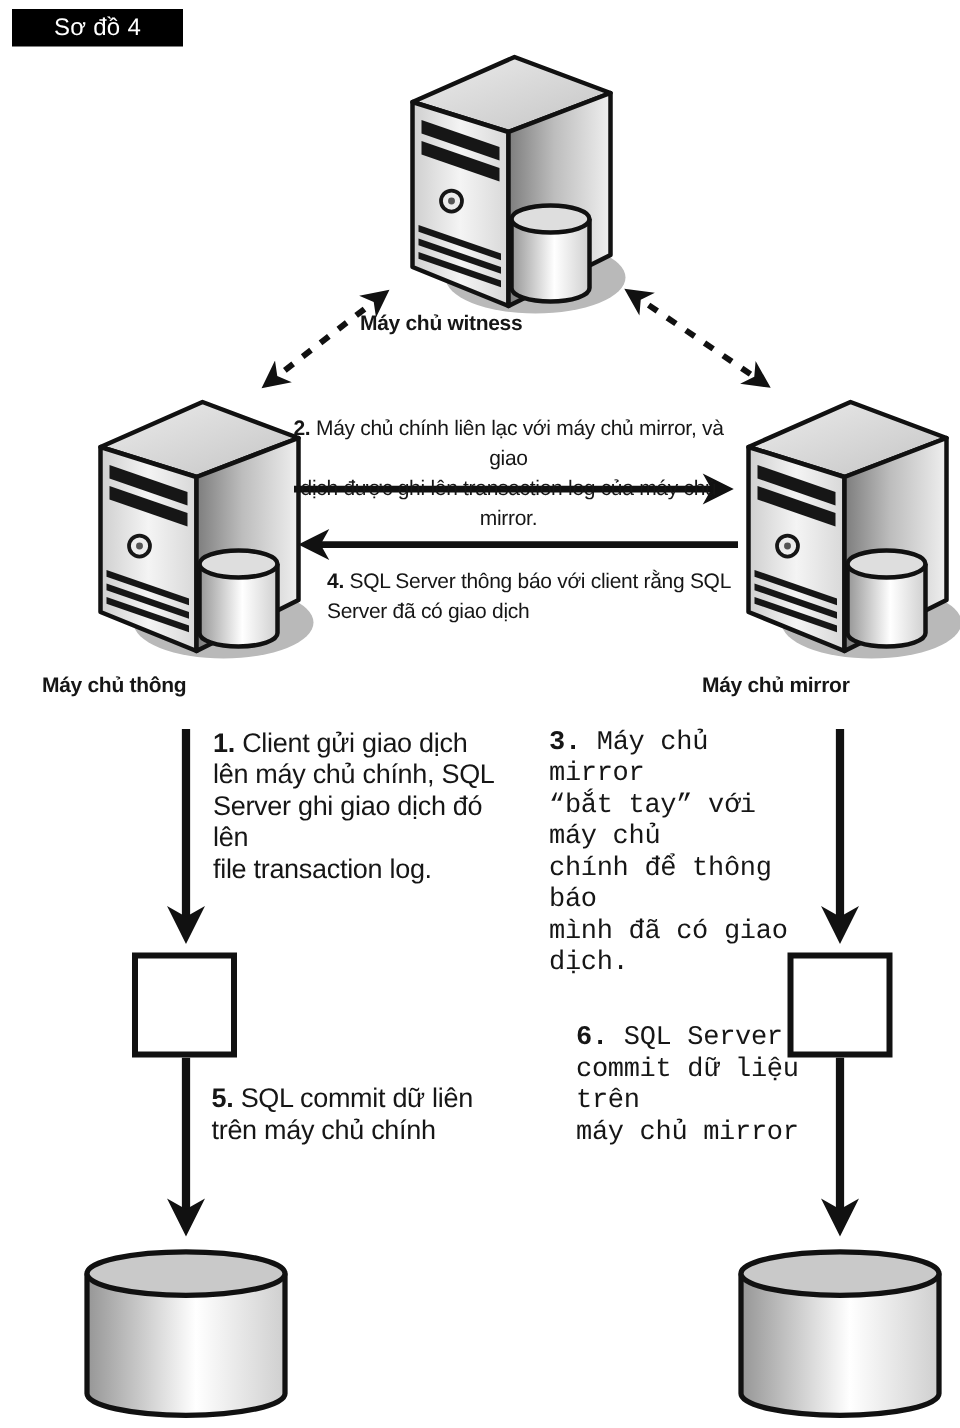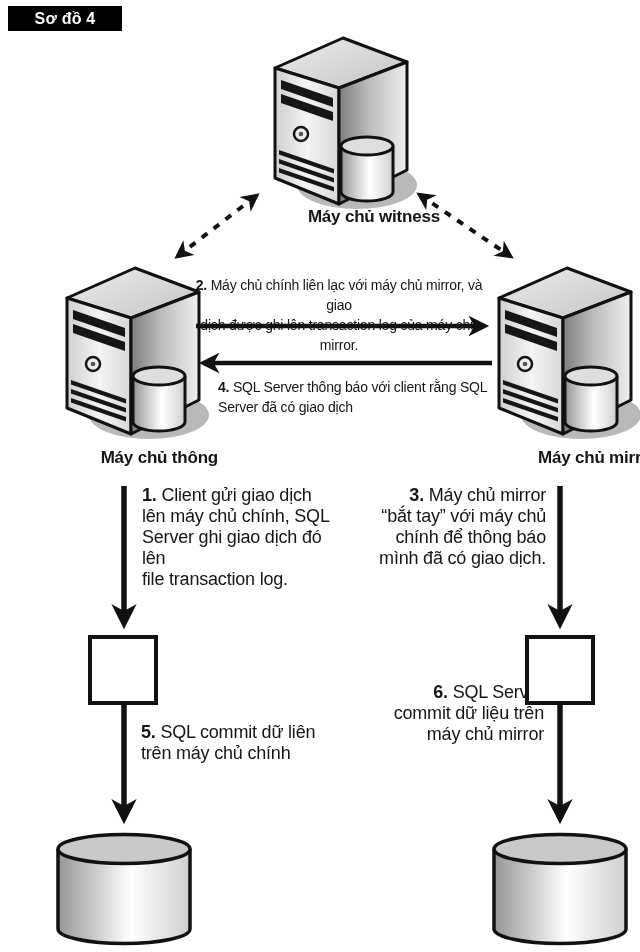--- a/index.html
+++ b/index.html
@@ -5,37 +5,37 @@
   html,body{margin:0;padding:0;}
   body{
     width:640px;height:952px;position:relative;overflow:hidden;
     background:#ffffff;color:#161616;
     font-family:"Liberation Sans", sans-serif;
   }
   .abs{position:absolute;}
   
   .badge{
     left:8px;top:6px;width:114px;height:25px;background:#000000;
-    color:#ffffff;font-weight:bold;font-size:16px;line-height:25px;
+    color:#ffffff;font-weight:normal;font-size:16px;line-height:25px;
     text-align:center;letter-spacing:.2px;
   }
   
   .node-label{
-    font-weight:bold;font-size:17px;letter-spacing:-.2px;
-    text-align:right;color:#161616;
+    font-weight:bold;font-size:14px;letter-spacing:-.2px;
+    text-align:left;color:#161616;
   }
   
   .step{
     white-space:pre-line;font-size:14px;line-height:20px;
     letter-spacing:-.2px;color:#161616;
   }
   .step b{font-weight:bold;}
   .step.small-lh{line-height:21px;font-size:18px;}
   .t-center{text-align:center;}
-  .t-right{text-align:right;}
+  .t-right{text-align:left;font-family:Liberation Mono, monospace;}
   
   .log-box{
     width:62px;height:62px;border:4px solid #111111;background:#ffffff;
   }
   svg{display:block;}
   .overlay{left:0;top:0;pointer-events:none;}
 </style>
 </head>
 <body>
 

